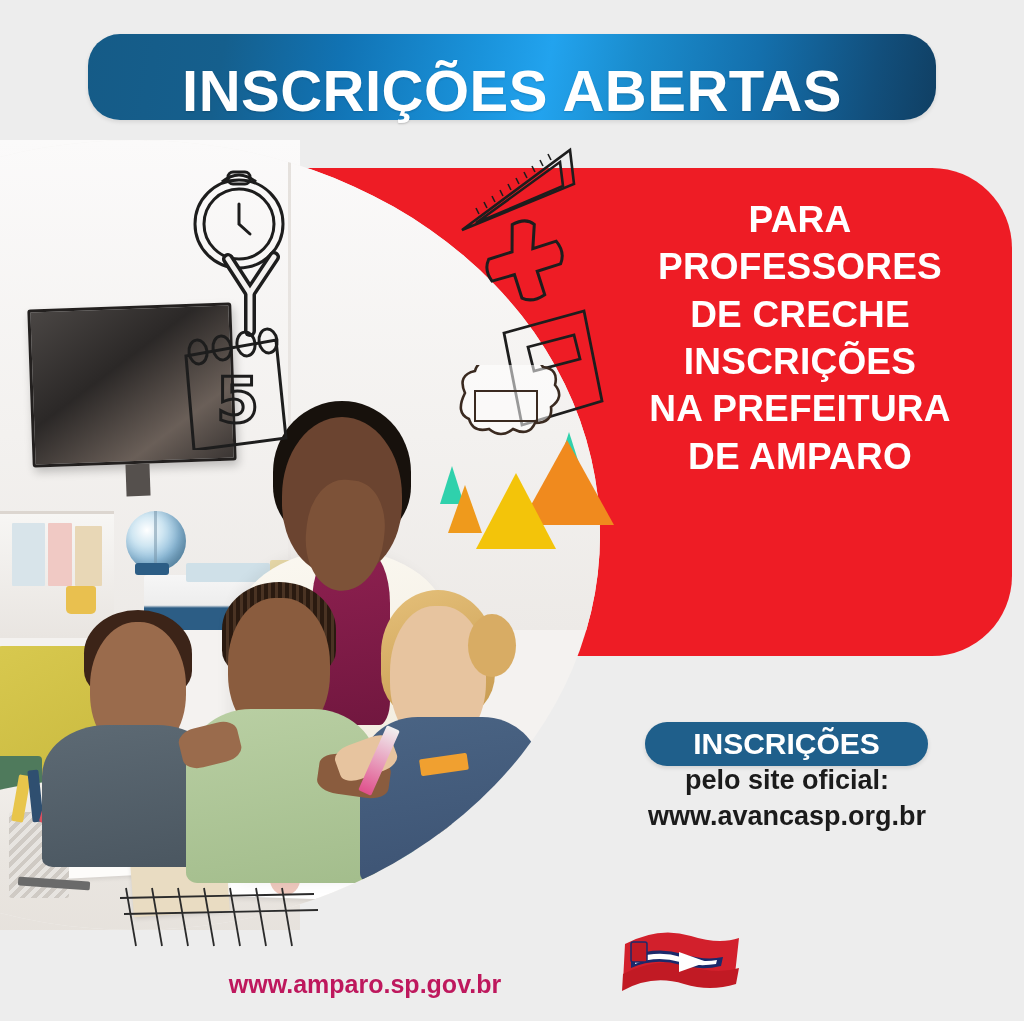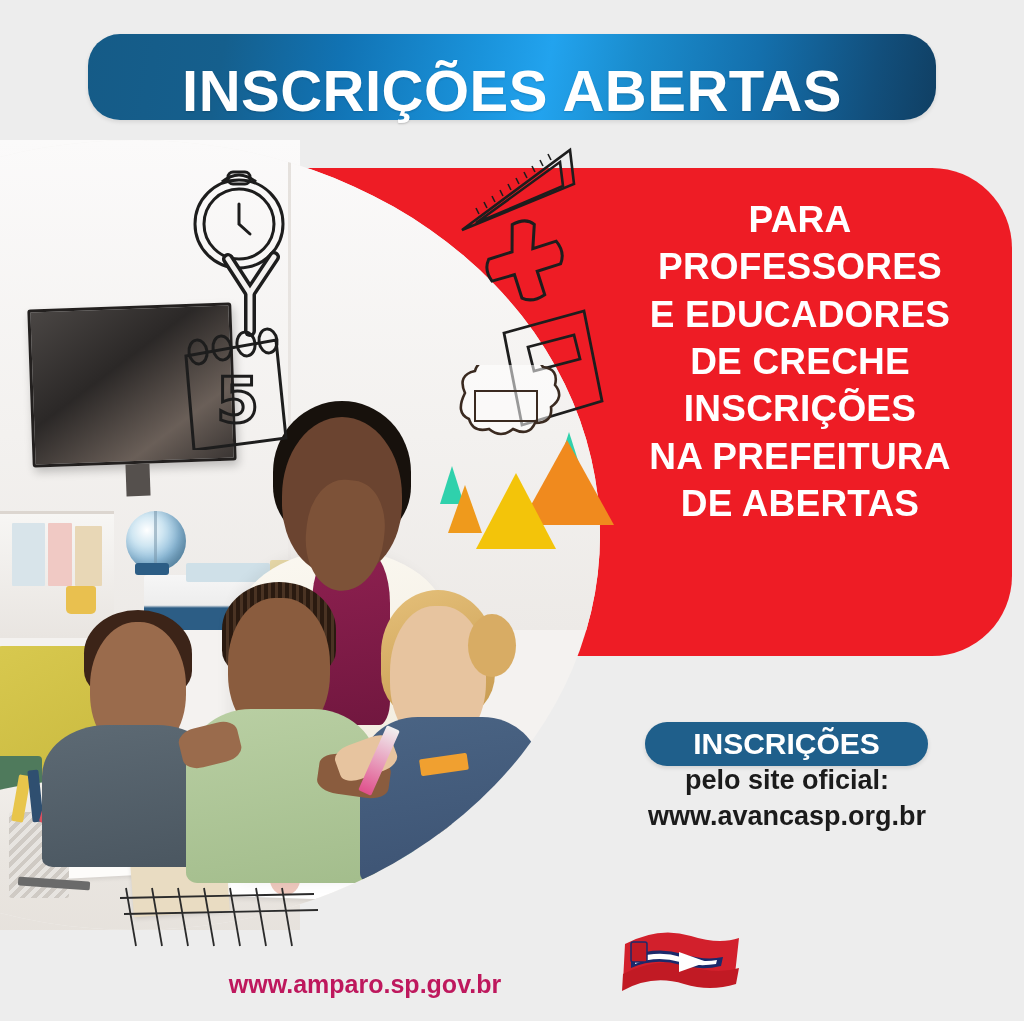--- a/index.html
+++ b/index.html
@@ -487,25 +487,24 @@
     </g>
   </svg>
 
   <div class="top-banner">
     <span class="txt">INSCRIÇÕES ABERTAS</span>
   </div>
 
   <div class="red-text">
     <div>PARA</div>
     <div>PROFESSORES</div>
-    <div>E EDUCADORES</div>
     <div>DE CRECHE</div>
     <div>INSCRIÇÕES</div>
     <div>NA PREFEITURA</div>
-    <div>DE ABERTAS</div>
+    <div>DE AMPARO</div>
   </div>
 
   <div class="badge badge-insc">
     <span>INSCRIÇÕES</span>
   </div>
   <div class="insc-lines">
     <div>pelo site oficial:</div>
     <div>www.avancasp.org.br</div>
   </div>
 

